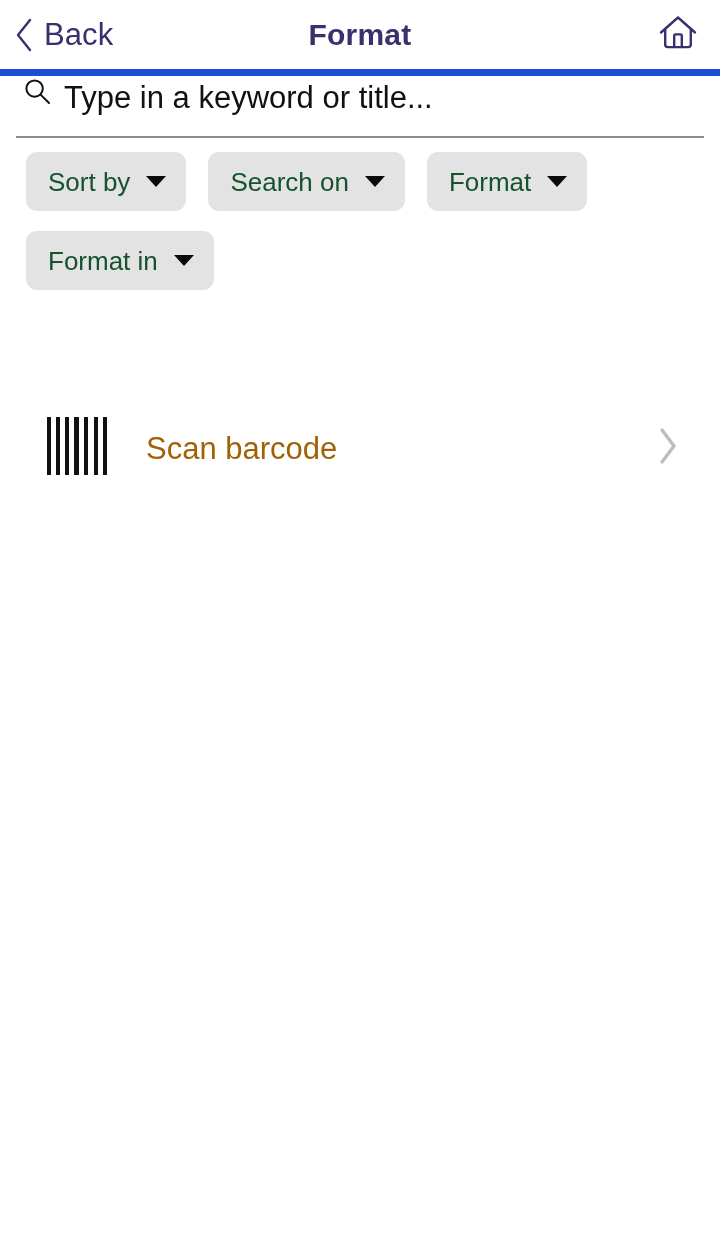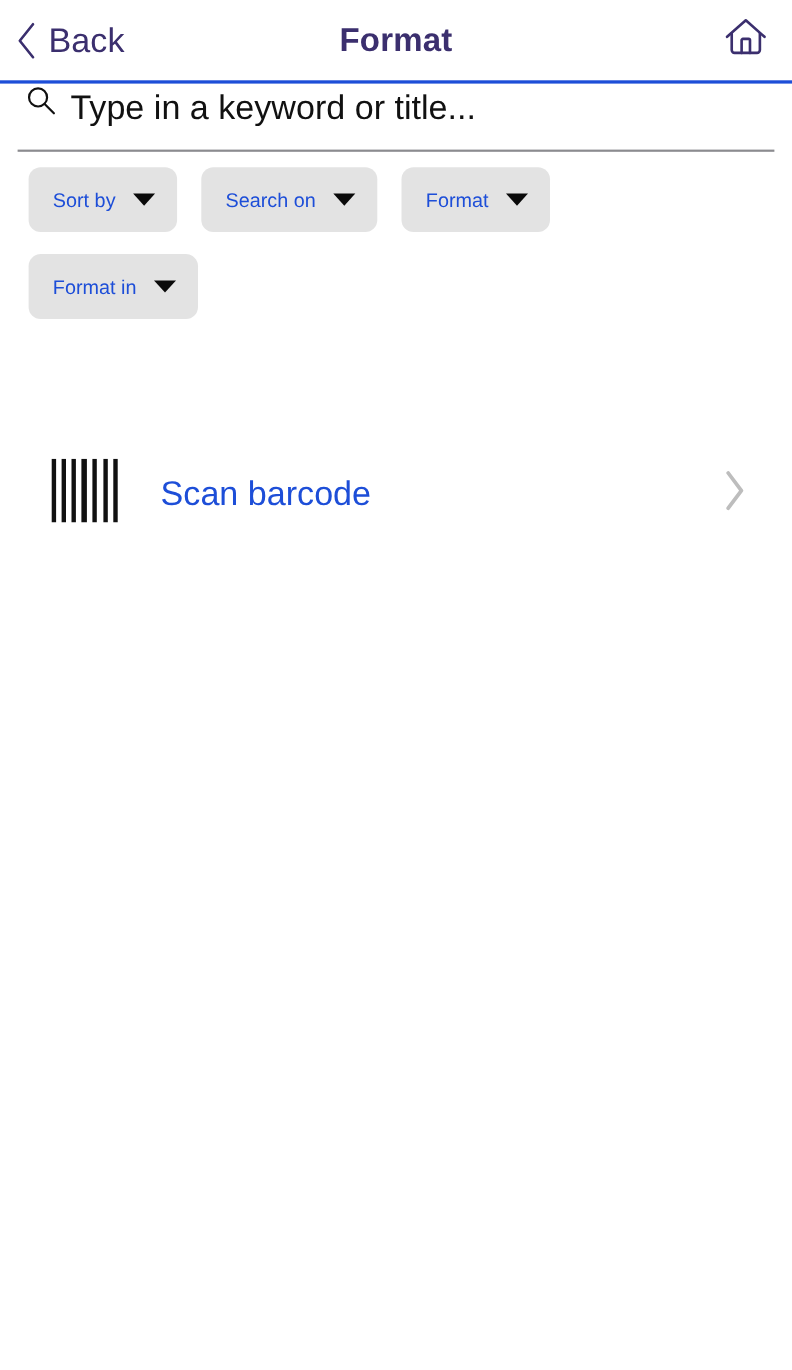--- a/index.html
+++ b/index.html
@@ -23,21 +23,21 @@
     background: #ffffff;
     display: flex;
     flex-direction: column;
   }
 
   
   .header {
     position: relative;
     height: 76px;
     flex: 0 0 76px;
-    border-bottom: 3px solid #1d4ed8;
+    border-bottom: 7px solid #1d4ed8;
     background: #ffffff;
   }
 
   .back-button {
     position: absolute;
     left: 10px;
     top: 50%;
     transform: translateY(-50%);
     display: flex;
     align-items: center;
@@ -141,22 +141,22 @@
     height: 59px;
     padding: 0 20px 0 22px;
     display: inline-flex;
     align-items: center;
     gap: 16px;
     cursor: pointer;
     font-family: "Liberation Sans", sans-serif;
   }
 
   .chip-label {
-    font-size: 18px;
-    color: #1d4ed8;
+    font-size: 26px;
+    color: #14532d;
     line-height: 1;
     white-space: nowrap;
   }
 
   .caret-down-icon {
     width: 0;
     height: 0;
     border-left: 10px solid transparent;
     border-right: 10px solid transparent;
     border-top: 11px solid #0a0a0a;
@@ -177,21 +177,21 @@
 
   .barcode-icon {
     flex: 0 0 auto;
     display: block;
   }
 
   .scan-label {
     margin-left: 38px;
     flex: 1 1 auto;
     font-size: 31px;
-    color: #1d4ed8;
+    color: #a16207;
     line-height: 1;
   }
 
   .chevron-right-icon {
     flex: 0 0 auto;
     display: block;
     margin-right: 10px;
   }
 
   

